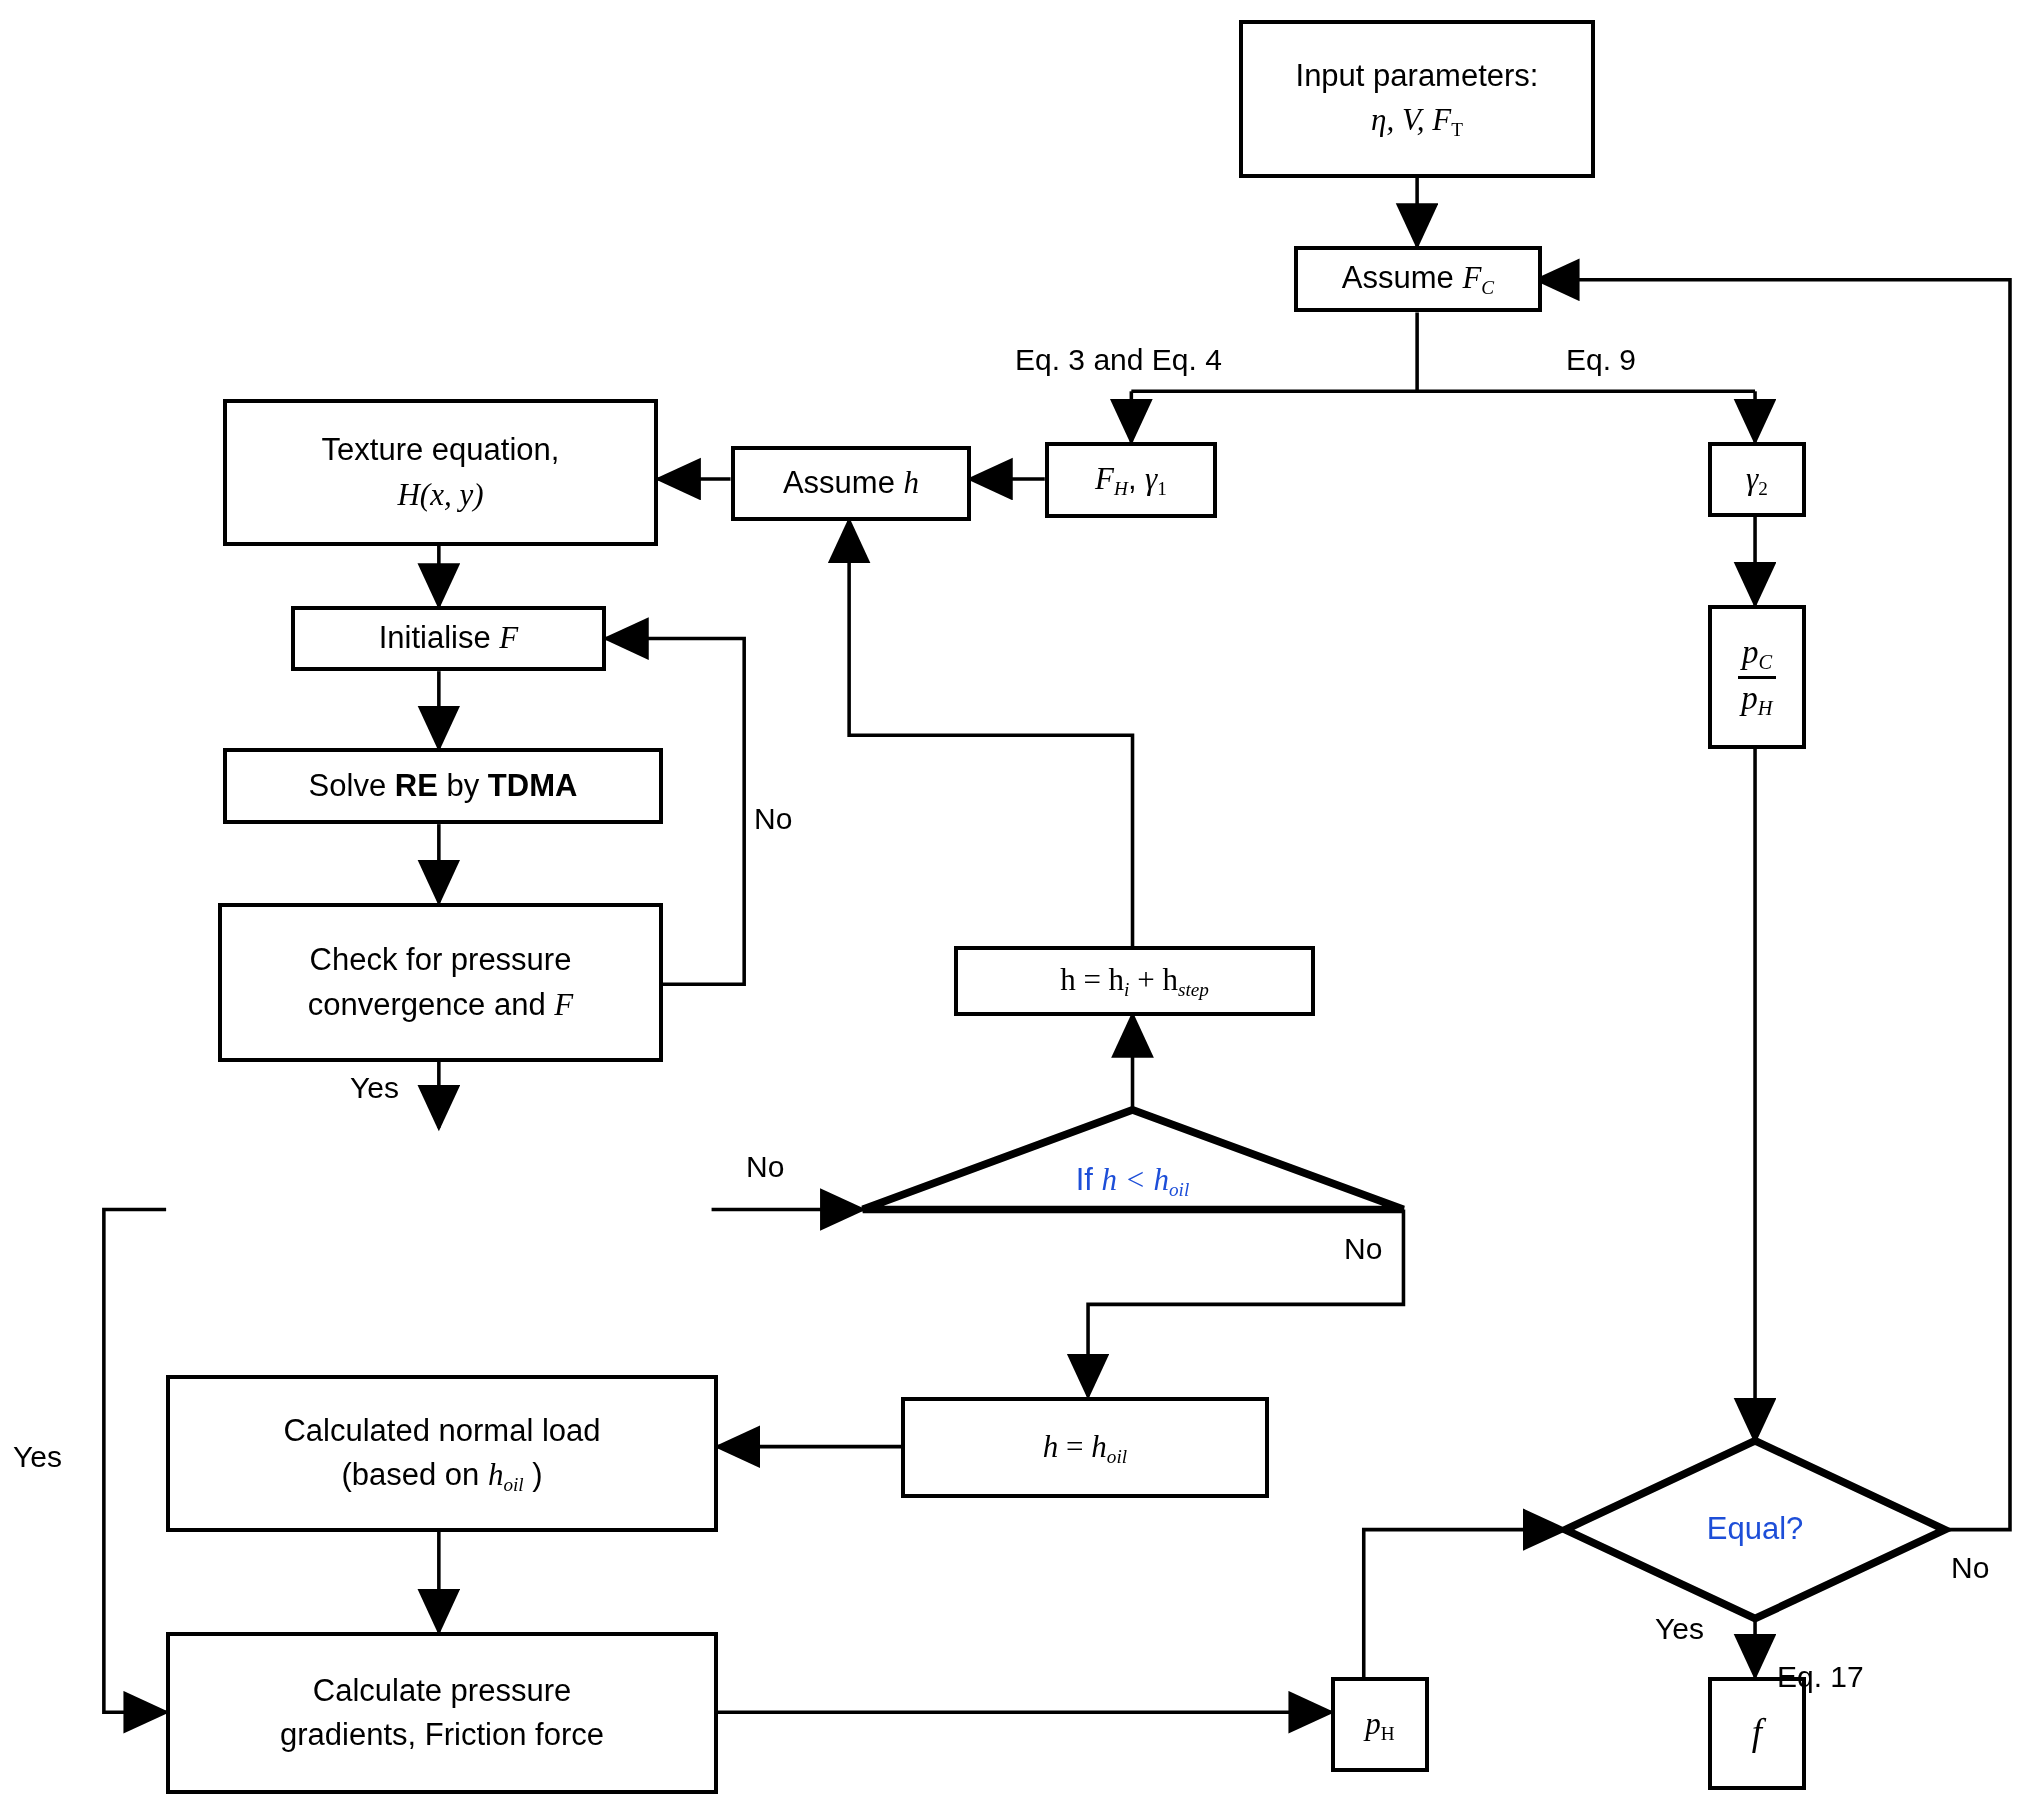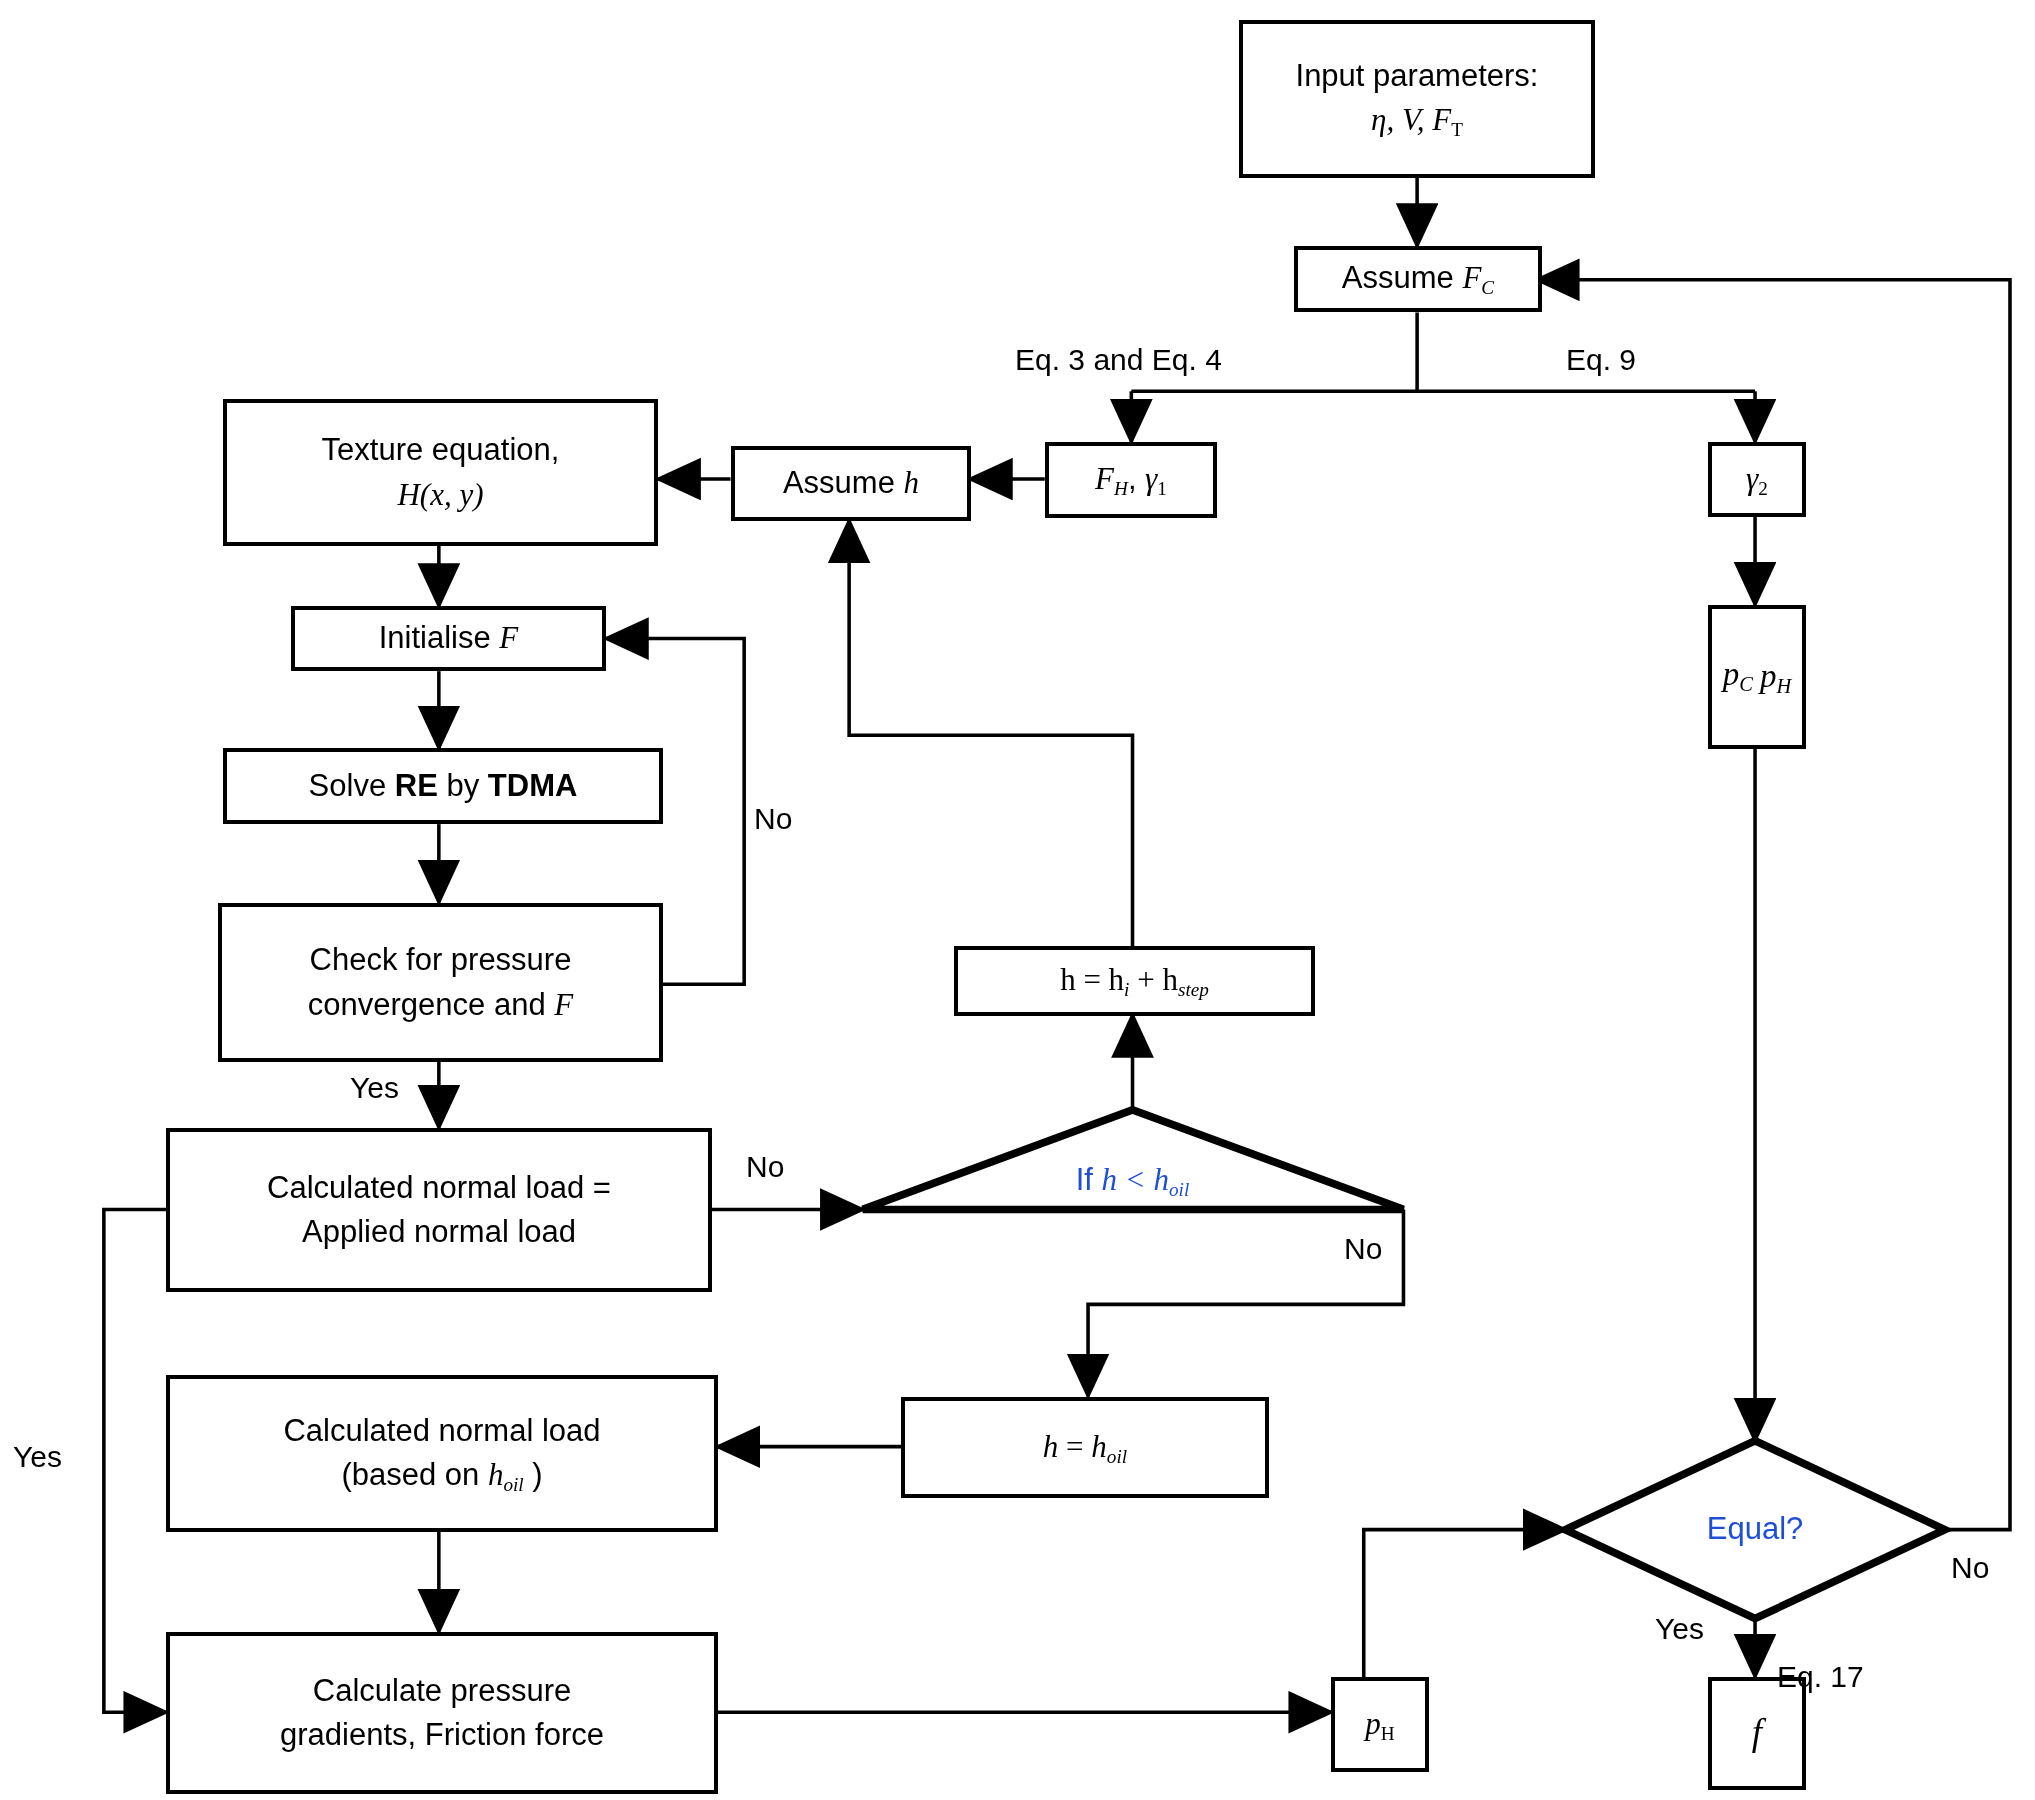--- a/index.html
+++ b/index.html
@@ -57,21 +57,21 @@
     font-weight: normal;
     font-size: 30px;
     color: #000000;
     white-space: nowrap;
     z-index: 8;
     background: transparent;
   }
   
   .frac {
     display: inline-flex;
-    flex-direction: row;
+    flex-direction: column;
     align-items: center;
     line-height: 1.05;
     font-family: "Liberation Serif", serif;
     font-style: italic;
     font-size: 33px;
   }
   .frac .num { padding: 0 3.6px 2.4px 3.6px; }
   .frac .bar { width: 100%; height: 3px; background: #000; }
   .frac .den { padding: 2.4px 3.6px 0 3.6px; }
   
@@ -214,24 +214,20 @@
     </span>
   </div>
 
   <div class="node" style="left:218px; top:903px; width:445px; height:159px;">
     <span class="node-line">Check for pressure</span>
     <span class="node-line">
       <span>convergence and </span><span class="mathit">F</span>
     </span>
   </div>
 
-  <div class="node" style="left:166px; top:1128px; width:546px; height:164px;">
-    <span class="node-line">Calculated normal load =</span>
-    <span class="node-line">Applied normal load</span>
-  </div>
 
   <div class="node" style="left:954px; top:946px; width:361px; height:70px;">
     <span class="node-line">
       <span class="mathup">h = h</span><sub>i</sub><span class="mathup"> + h</span><sub>step</sub>
     </span>
   </div>
 
   <div class="shape-label" style="left:984px; top:1162px; width:297px;">
     <span>If </span><span class="mathit">h</span><span class="mathit"> &lt; </span><span class="mathit">h</span><sub>oil</sub>
   </div>

